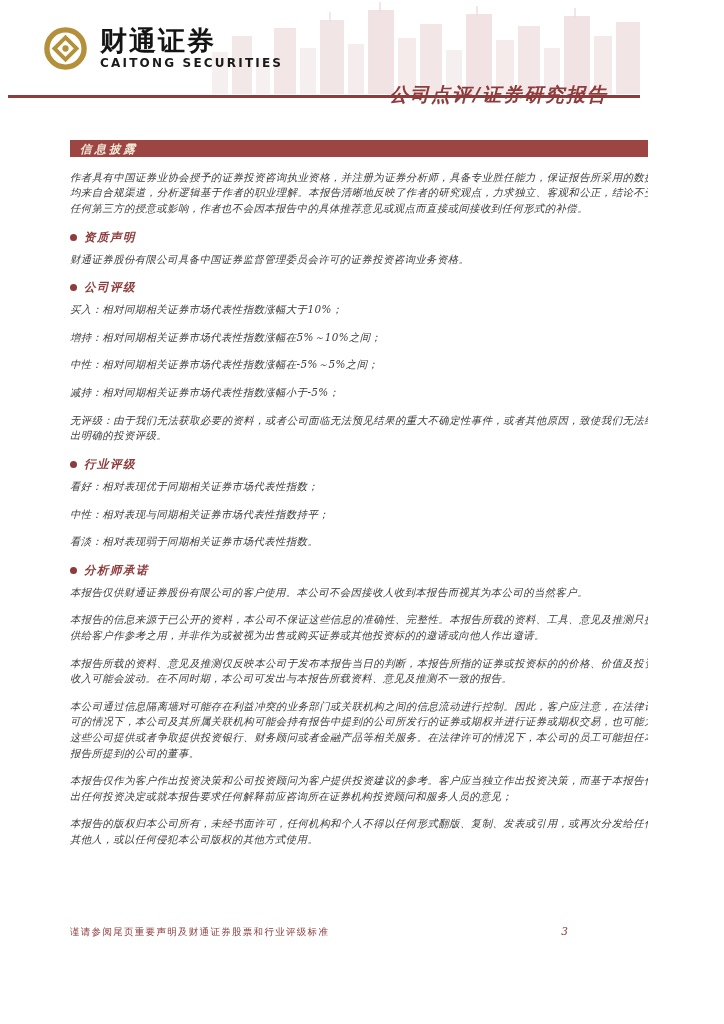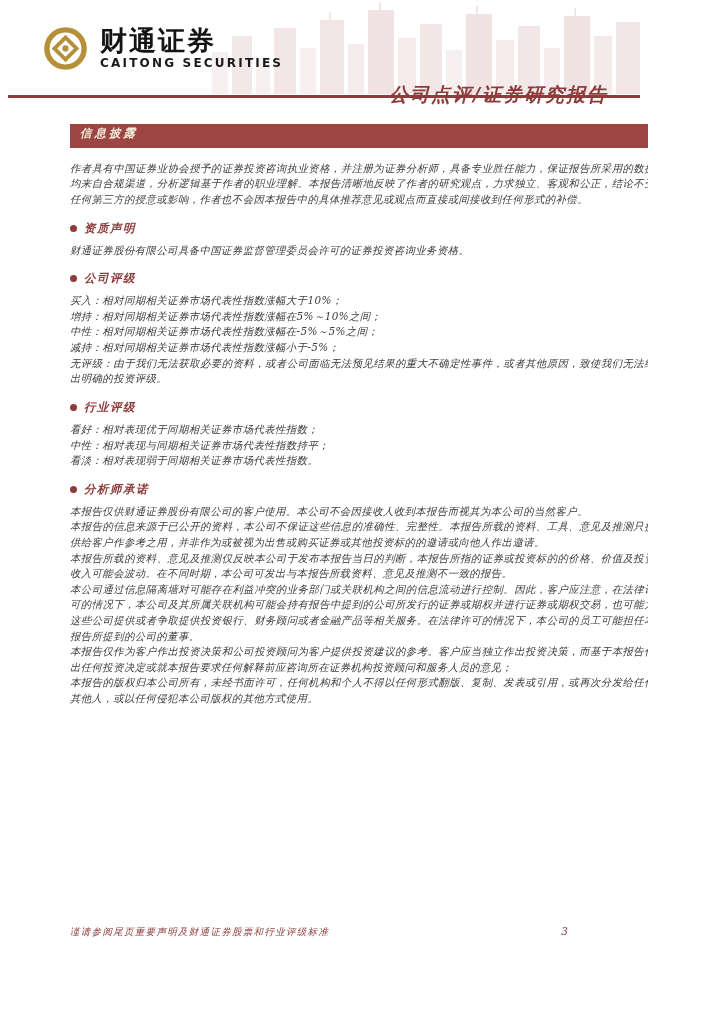--- a/index.html
+++ b/index.html
@@ -39,44 +39,44 @@
   .header-rule {
     position:absolute; top:95px; left:8px; right:8px;
     height:3px; background:#8e3b3b;
   }
 
   
   .main { position:absolute; left:70px; top:124px; width:585px; }
   .section-bar {
     background:#9c4543; color:#f3ead8;
     font-style:italic; font-weight:bold; font-size:11.5px;
-    letter-spacing:3px; padding:3px 10px 7px 10px; line-height:1.2;
+    letter-spacing:3px; padding:3px 10px 0 10px; line-height:1.2;margin-top:16px;
   }
   .sec { margin-top:13px; }
   .sec-head {
     display:flex; align-items:center; gap:7px;
     margin-bottom:7px;
     color:#8e3b3b; font-weight:bold; font-style:italic;
     font-size:11.5px; letter-spacing:1.5px;
   }
   .bullet {
     width:7px; height:7px; border-radius:50%;
     background:#8e3b3b; flex:0 0 auto;
   }
   .para {
     font-size:10.4px; line-height:1.5; color:#3d3d3d;
     font-style:italic; text-align:justify;
     letter-spacing:0.4px;
   }
-  .para + .para { margin-top:0; }
+  .para + .para { margin-top:12px; }
 
   
   .footer-note {
     position:absolute; left:70px; top:926px;
-    color:#8e3b3b; font-style:italic; font-size:9.5px;
+    color:#8e3b3b; font-size:9.5px;
     letter-spacing:1.3px;
   }
   .page-num {
     position:absolute; right:80px; top:925px;
     color:#8e3b3b; font-style:italic; font-size:10.5px;
   }
 </style>
 </head>
 <body>
 

